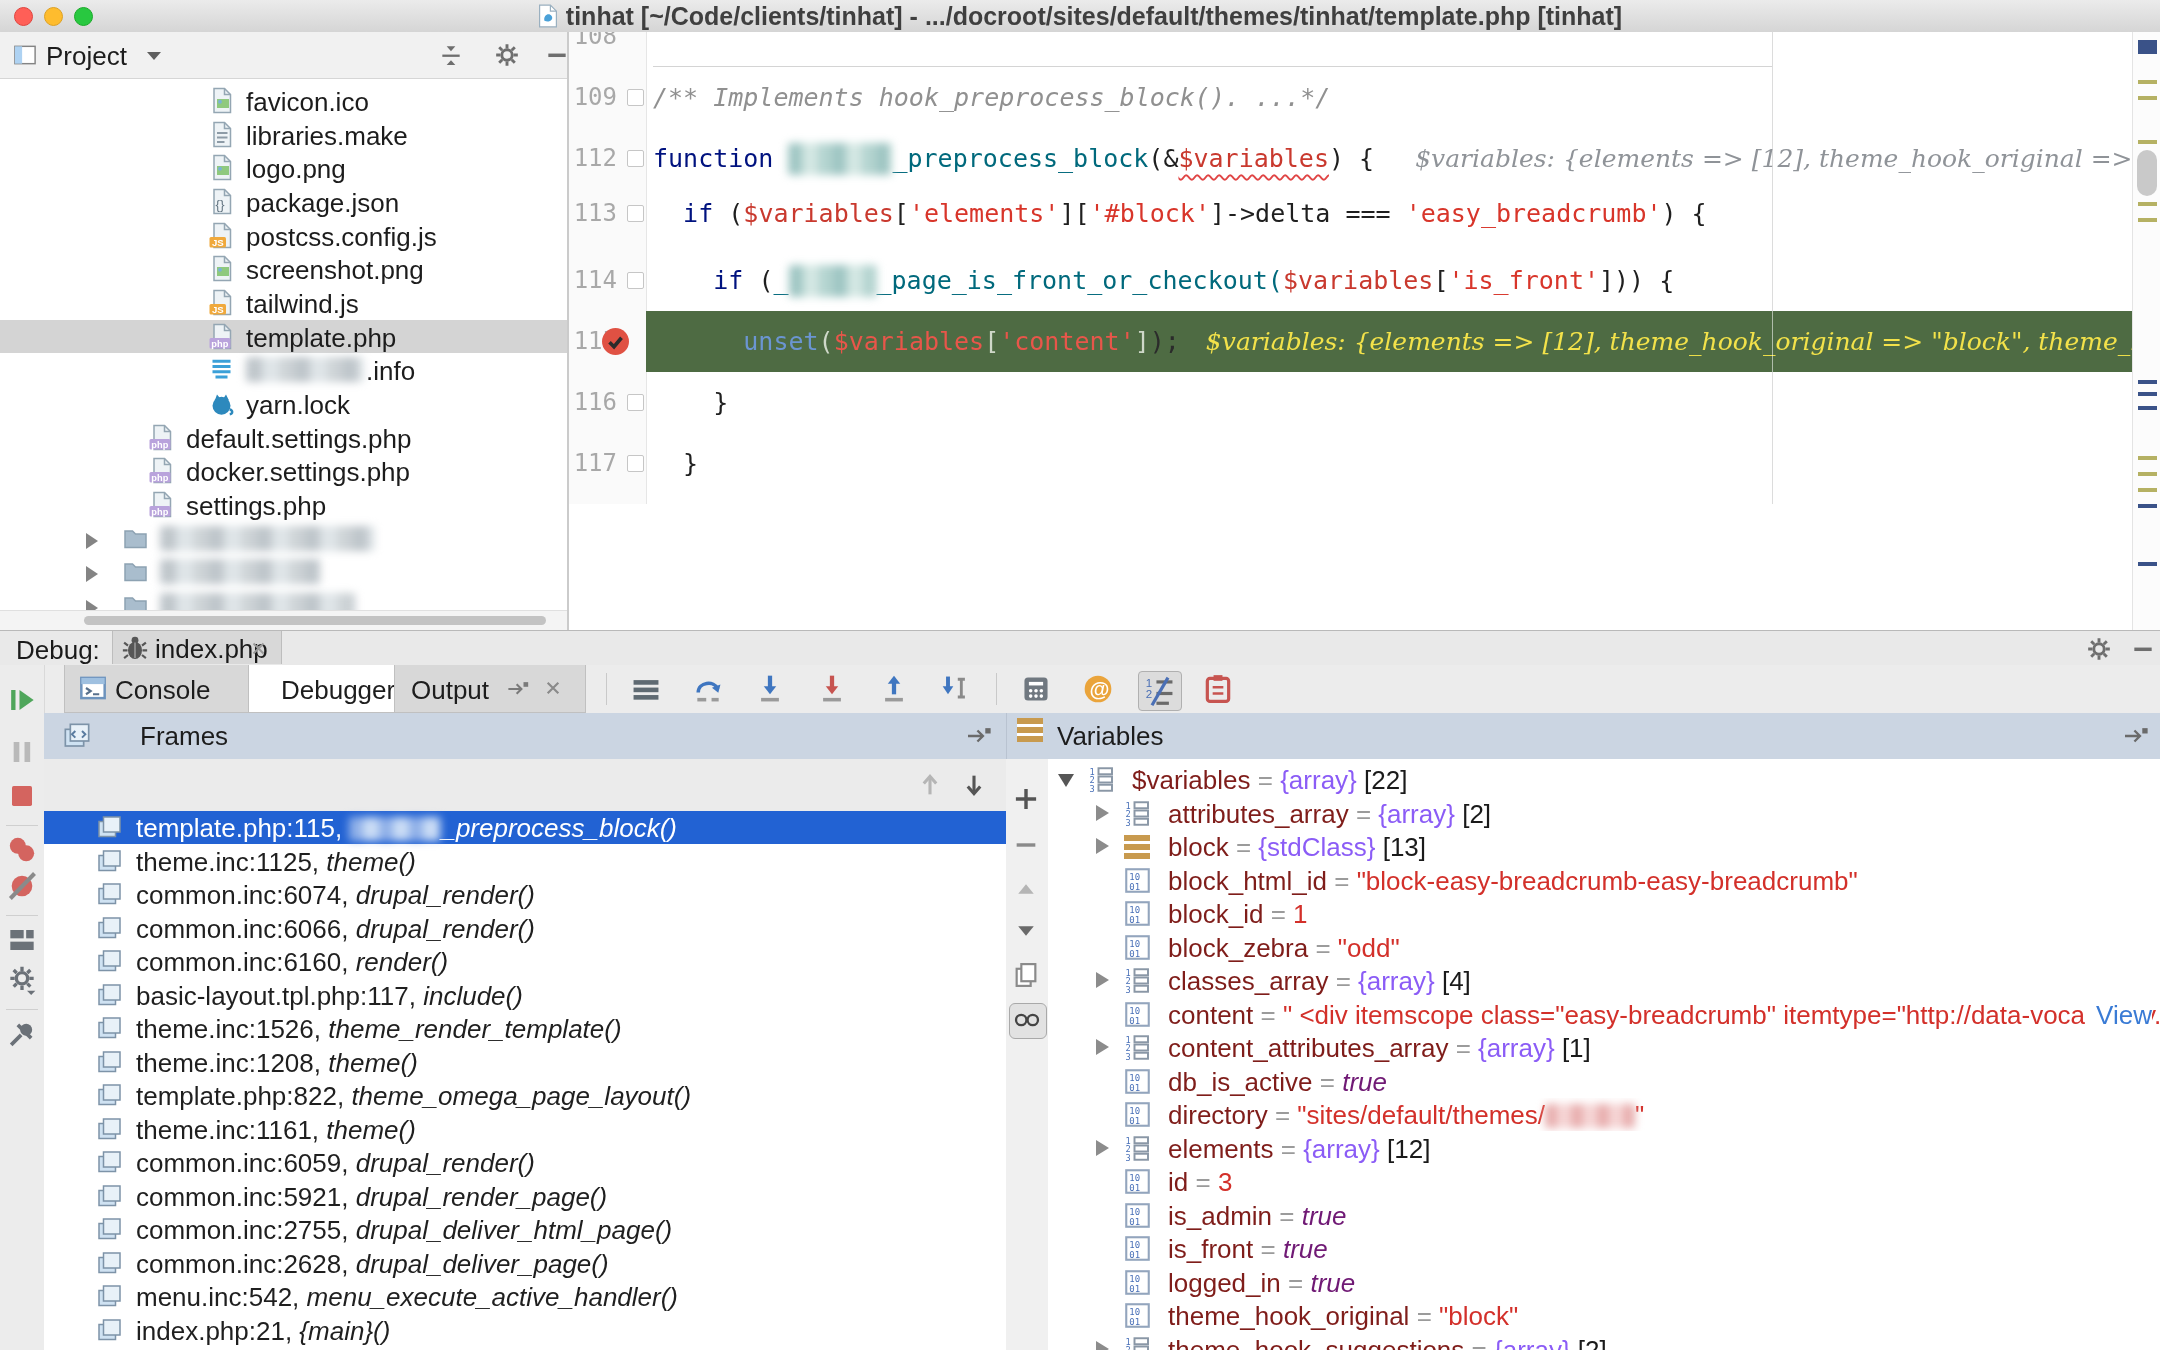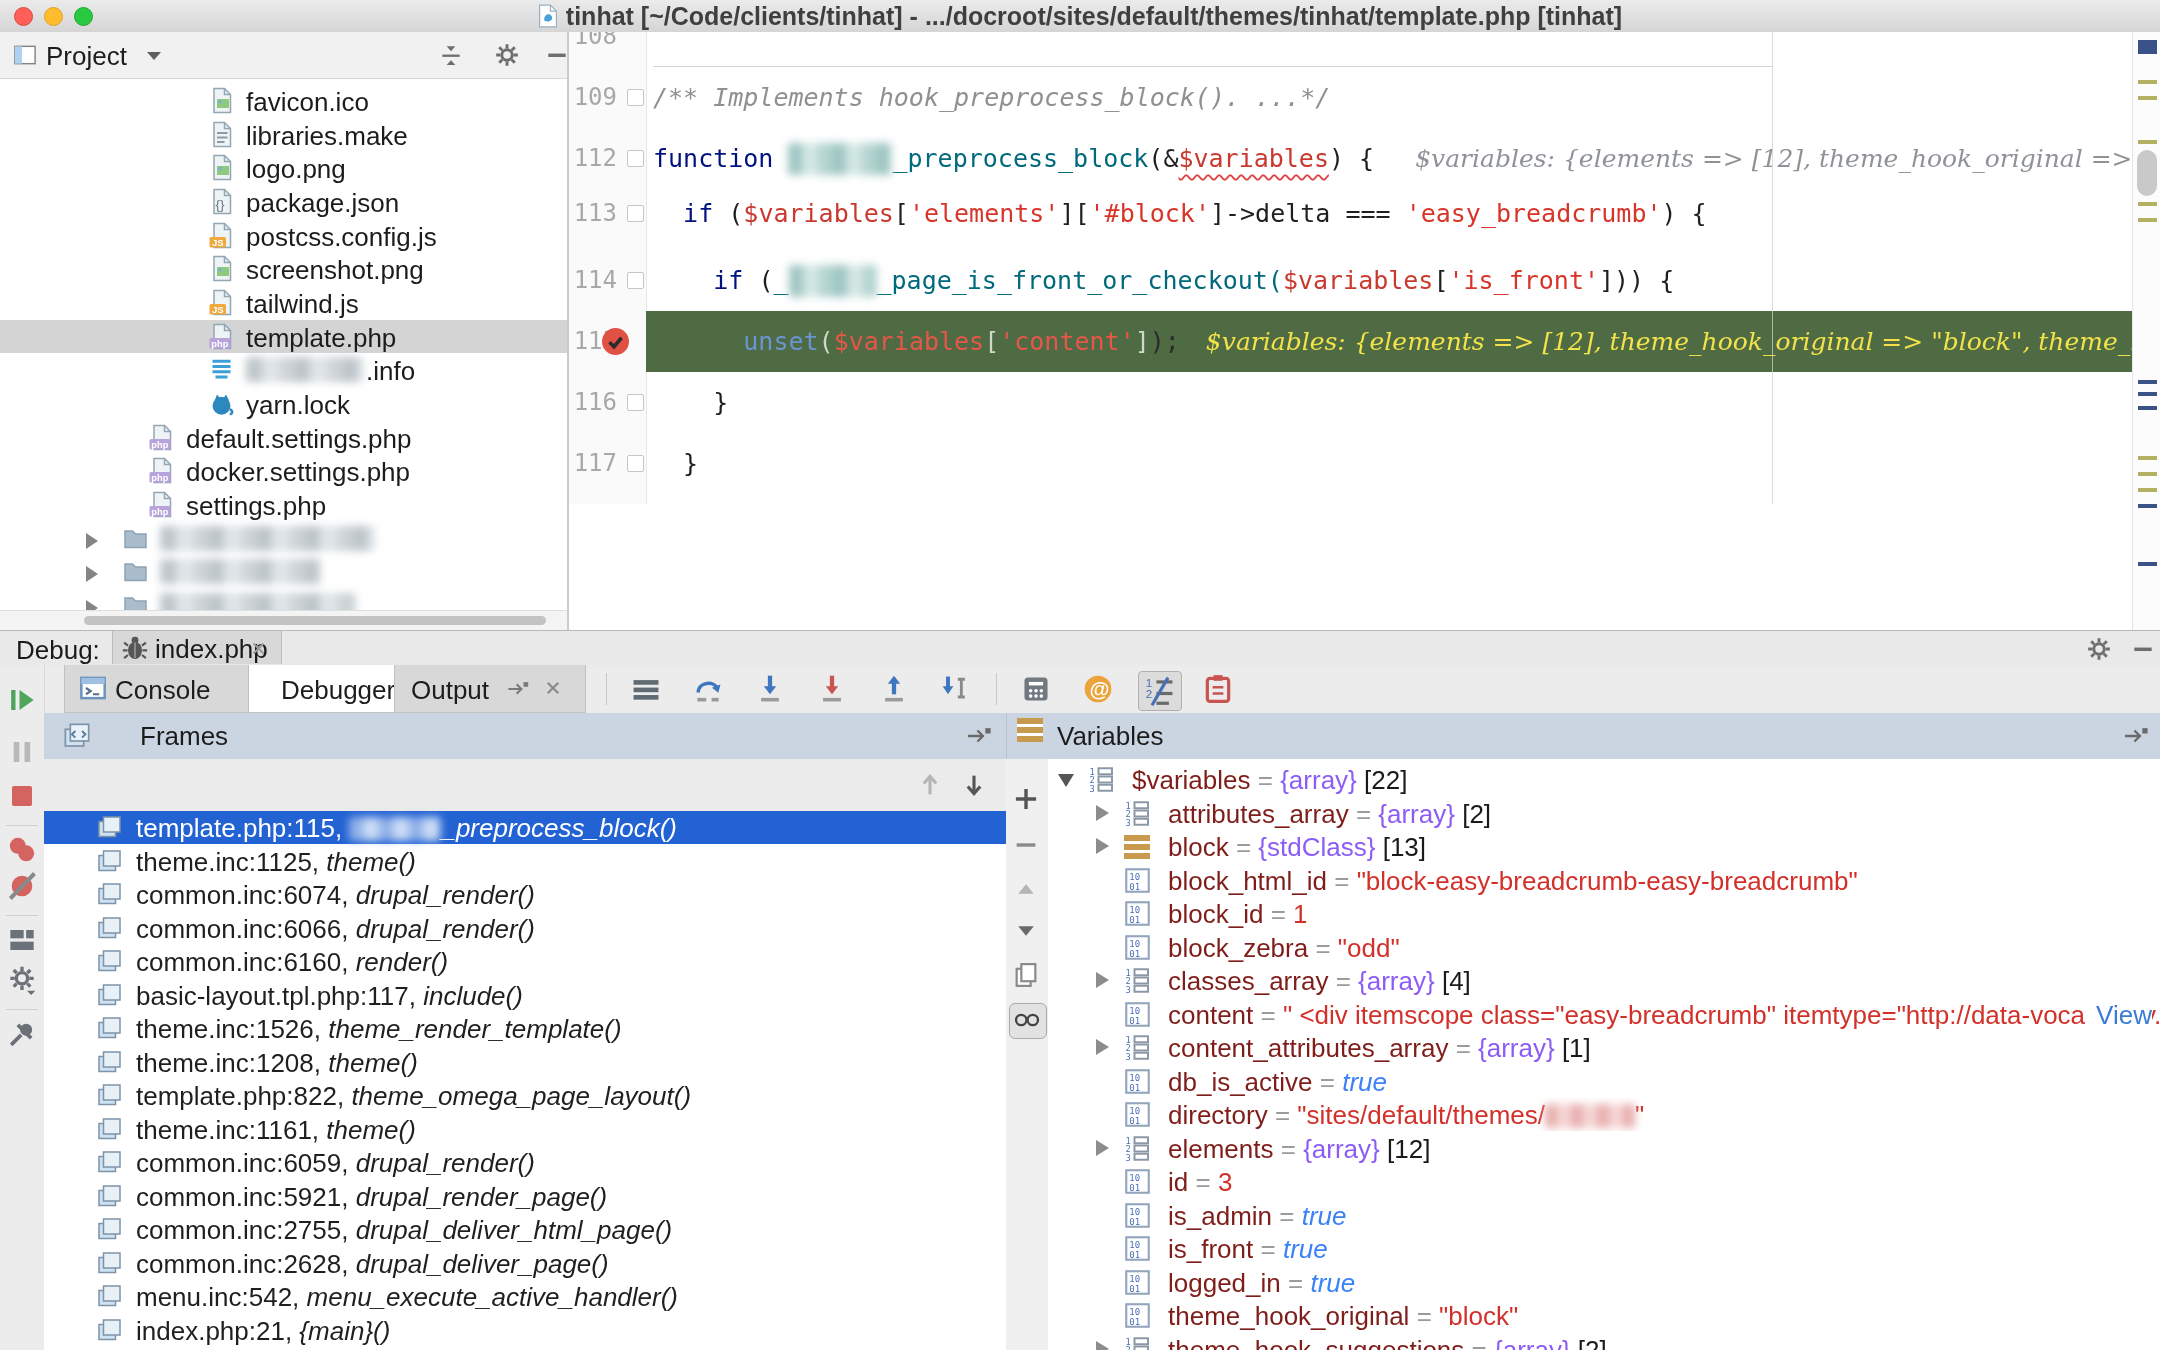--- a/index.html
+++ b/index.html
@@ -103,21 +103,21 @@
   .vrico{position:absolute;left:6px;width:28px;height:28px;}
   #vars-tree{position:absolute;left:1048px;top:128px;width:1112px;height:592px;background:#fff;overflow:hidden;}
   .vrow{position:absolute;left:0;width:1112px;height:33px;font-size:26px;white-space:nowrap;overflow:hidden;}
   .vcaret-d{position:absolute;width:0;height:0;border-top:13px solid #565656;
     border-left:8px solid transparent;border-right:8px solid transparent;top:11px;}
   .vcaret-r{position:absolute;width:0;height:0;border-left:13px solid #8c8c8c;
     border-top:8px solid transparent;border-bottom:8px solid transparent;top:8px;}
   .vic{position:absolute;top:3px;width:27px;height:27px;}
   .vtext{position:absolute;top:2px;}
   .vname{color:#7f1d1a;} .veq{color:#9b9b9b;} .vtype{color:#8b5cf6;} .vcount{color:#1a1a1a;}
-  .vstr{color:#d3302a;} .vnum{color:#d3302a;} .vbool{color:#3b82f6;font-style:italic;}
+  .vstr{color:#d3302a;} .vnum{color:#d3302a;} .vbool{color:#701a75;font-style:italic;}
   .vlink{position:absolute;right:8px;top:2px;color:#3a7bd5;background:#fff;padding-left:10px;}
   .vblur{height:24px;vertical-align:-4px;border-radius:2px;filter:blur(4px);
     background:repeating-linear-gradient(90deg,#e8aeae 0 12px,#f6d6d6 12px 26px);}
   .obj-ic{position:absolute;top:5px;width:26px;height:24px;
     background:repeating-linear-gradient(#c89a4e 0 6px,#fff 6px 9px);}
   .hdr-float{position:absolute;top:12px;width:26px;height:22px;}
 </style>
 </head>
 <body>
 

